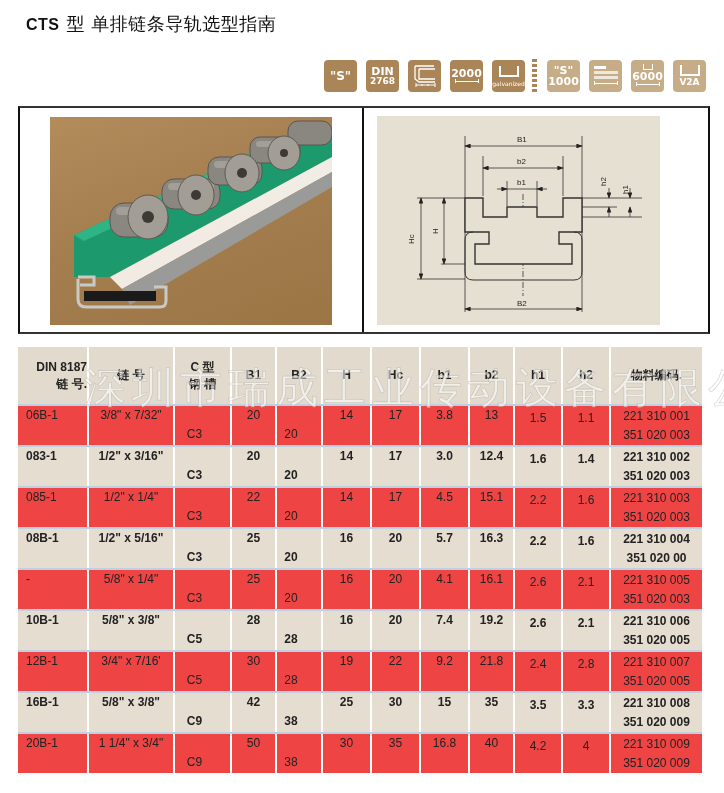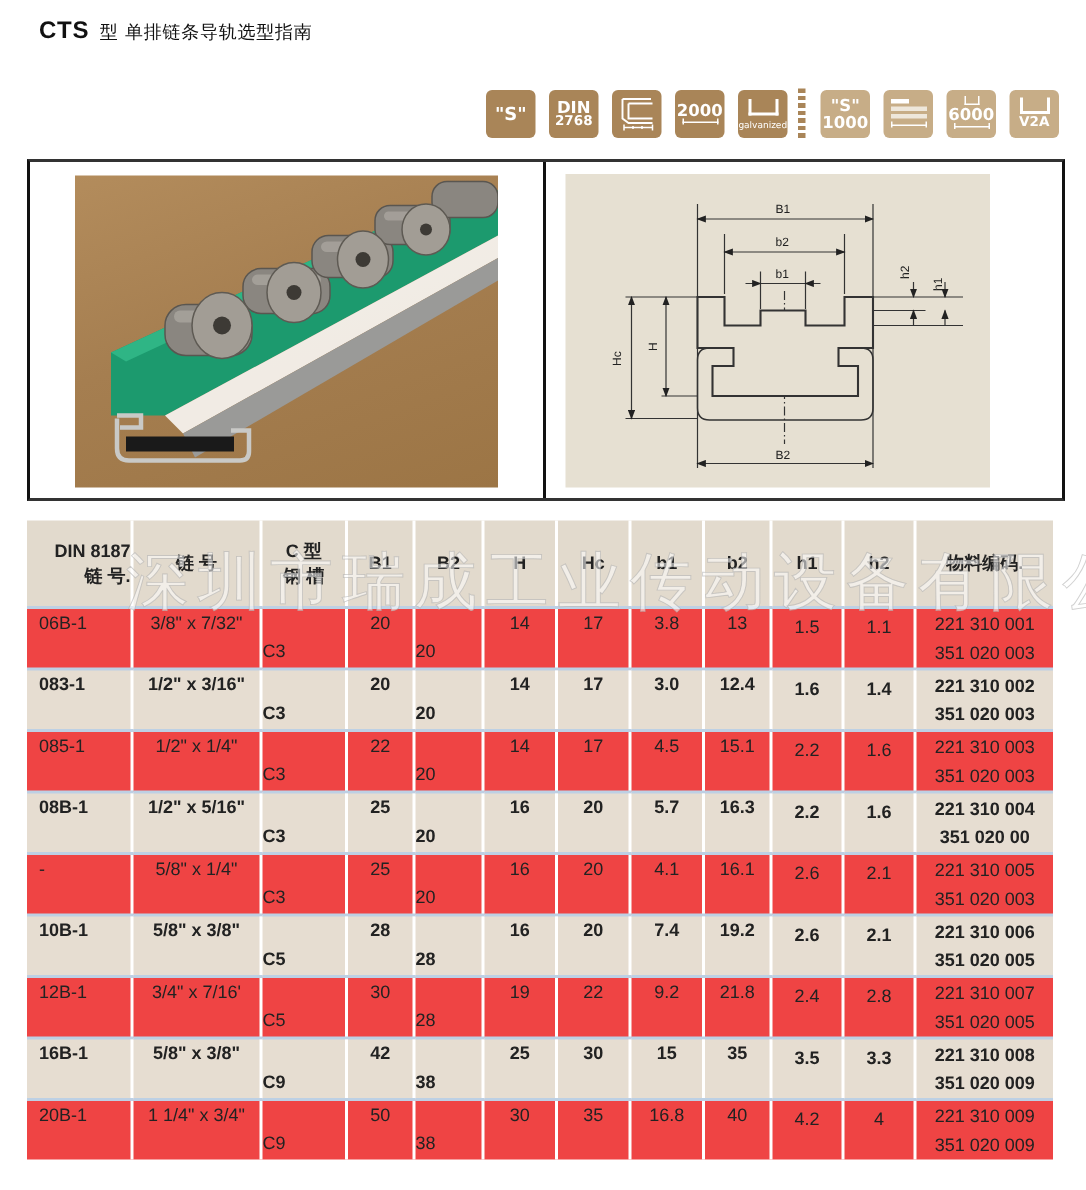--- a/index.html
+++ b/index.html
@@ -1,19 +1,19 @@
 <!DOCTYPE html>
 <html><head>
 <meta charset="utf-8">
 <style>
   html, body { margin: 0; padding: 0; background: #ffffff; }
   body { width: 724px; height: 793px; position: relative; overflow: hidden; font-family: "Liberation Sans", "DejaVu Sans", sans-serif; color: #222; }
 
   .title { position: absolute; left: 26px; top: 12px; font-size: 16px; font-weight: bold; color: #111; letter-spacing: 0.5px; white-space: nowrap; }
-  .title .cn { font-weight: normal; font-family: "DejaVu Sans", sans-serif; font-size: 12px; margin-left: 2px; }
+  .title .cn { font-weight: normal; font-family: "DejaVu Sans", sans-serif; font-size: 18px; margin-left: 2px; }
 
   .badges { position: absolute; top: 59px; left: 324px; height: 34px; display: flex; align-items: center; }
   .badge { width: 33px; height: 32px; border-radius: 4px; margin-right: 9px; display: flex; flex-direction: column; align-items: center; justify-content: center; color: #fff; font-weight: bold; font-family: "DejaVu Sans", sans-serif; line-height: 1; position: relative; }
   .badge.dark { background: #a98558; }
   .badge.light { background: #c7ad87; }
   .badge .t1 { font-size: 11px; }
   .badge .t2 { font-size: 9px; }
   .badge .t3 { font-size: 6px; font-weight: normal; margin-top: 2px; }
   .badge .ruler { width: 24px; height: 3px; border-top: 1px solid #fff; margin-top: 2px; position: relative; }
   .badge .ruler::before, .badge .ruler::after { content: ""; position: absolute; top: -3px; width: 1px; height: 4px; background: #fff; }
@@ -33,21 +33,21 @@
   .tbl th:last-child, .tbl td:last-child { border-right: none; }
   .tbl thead th { background: #e2dacd; height: 57px; vertical-align: middle; text-align: center; font-weight: bold; font-size: 12px; line-height: 17px; border-bottom: 2px solid #bdd0e4; }
   .tbl thead th.c-din { text-align: right; padding-left: 8px; }
   .tbl tbody tr { height: 40px; }
   .tbl tbody tr td { border-bottom: 2px solid #bdd0e4; }
   .tbl tbody tr:last-child td { border-bottom: none; }
   .tbl tbody tr.odd td { background: #ef4444; }
   .tbl tbody tr.even td { background: #e6ddd1; font-weight: bold; }
   .cell { position: relative; height: 39px; }
   .top { position: absolute; top: 2px; left: 0; right: 0; text-align: center; }
-  .bot { position: absolute; top: 21px; left: 0; right: 16px; }
+  .bot { position: absolute; top: 21px; left: 0; right: 16px; text-align: center; }
   .mid { position: absolute; top: 5px; left: 0; right: 0; text-align: center; }
   .left { text-align: left; padding-left: 8px; }
   .code { line-height: 19px; padding-top: 1px; text-align: center; font-size: 12px; }
 
   .watermark { position: absolute; left: 84px; top: 360px; font-family: "DejaVu Serif", serif; font-size: 42px; color: rgba(255,255,255,0.55); letter-spacing: 6px; white-space: nowrap; pointer-events: none; -webkit-text-stroke: 0.6px rgba(170,170,170,0.55); }
 </style>
 </head>
 <body>
 
 <div class="title">

